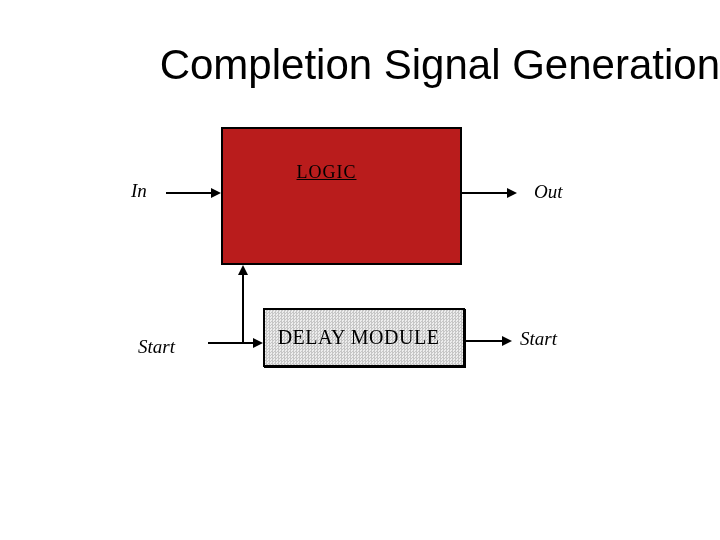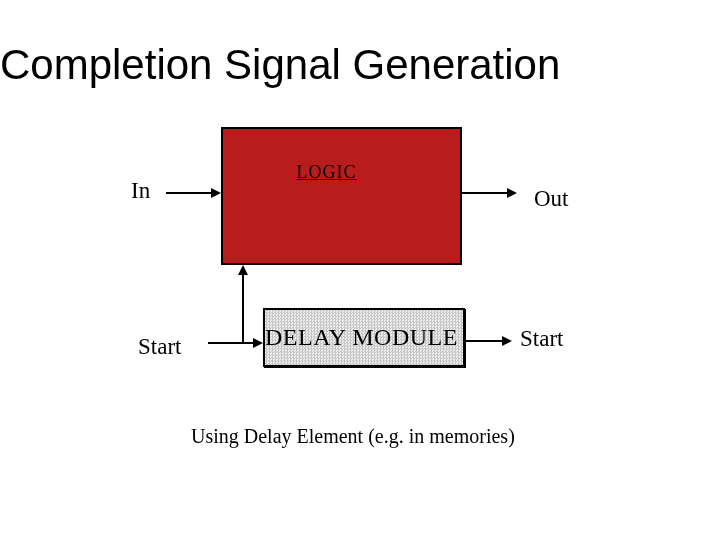--- a/index.html
+++ b/index.html
@@ -12,21 +12,21 @@
   }
   #slide {
     position: relative;
     width: 720px; height: 540px;
     background: #ffffff;
   }
   
   #title {
     position: absolute;
     top: 42px; left: 0; width: 720px;
-    text-align: left;
+    text-align: right;
     font-family: "Liberation Sans", sans-serif;
     font-size: 42px;
     line-height: 46px;
     letter-spacing: 0px;
     white-space: nowrap;
   }
   
   .box {
     position: absolute;
     border: 2px solid #000000;
@@ -50,34 +50,35 @@
     left: 263px; top: 308px;
     width: 198px; height: 55px;
     background-color: #e6e6e6;
     background-image: conic-gradient(#c6c6c6 25%, #ededed 0 50%, #c6c6c6 0 75%, #ededed 0);
     background-size: 3px 3px;
     box-shadow: 1px 1px 0 #000000;
   }
   #delay-box .box-text {
     text-align: center;
     padding-right: 11px;
-    font-size: 24px;
+    font-size: 20px;
     letter-spacing: 0.5px;
     line-height: 55px;
     white-space: nowrap;
   }
   
   .io-label {
     position: absolute;
-    font-size: 23px;
+    font-style: italic;
+    font-size: 19px;
     line-height: 21px;
     white-space: nowrap;
   }
   #in-label    { left: 131px; top: 180px; }
-  #out-label   { left: 534px; top: 188px; }
+  #out-label   { left: 534px; top: 181px; }
   #start-label { left: 138px; top: 336px; }
   #done-label  { left: 520px; top: 328px; }
   
   .hline {
     position: absolute;
     height: 2px;
     background: #000000;
   }
   .vline {
     position: absolute;
@@ -144,15 +145,14 @@
   <div id="start-arrow-head" class="head-right"></div>
   <div id="start-label" class="io-label">Start</div>
 
   <div id="feedback-line" class="vline"></div>
   <div id="feedback-arrow-head" class="head-up"></div>
 
   <div id="done-arrow-line" class="hline" style="left:465px; top:340px; width:40px;"></div>
   <div id="done-arrow-head" class="head-right" style="left:502px; top:336px;"></div>
   <div id="done-label" class="io-label">Start</div>
 
-  <div id="caption">Using Delay Element (e.g. in memories)</div>
 
 </div>
 
 </body></html>

